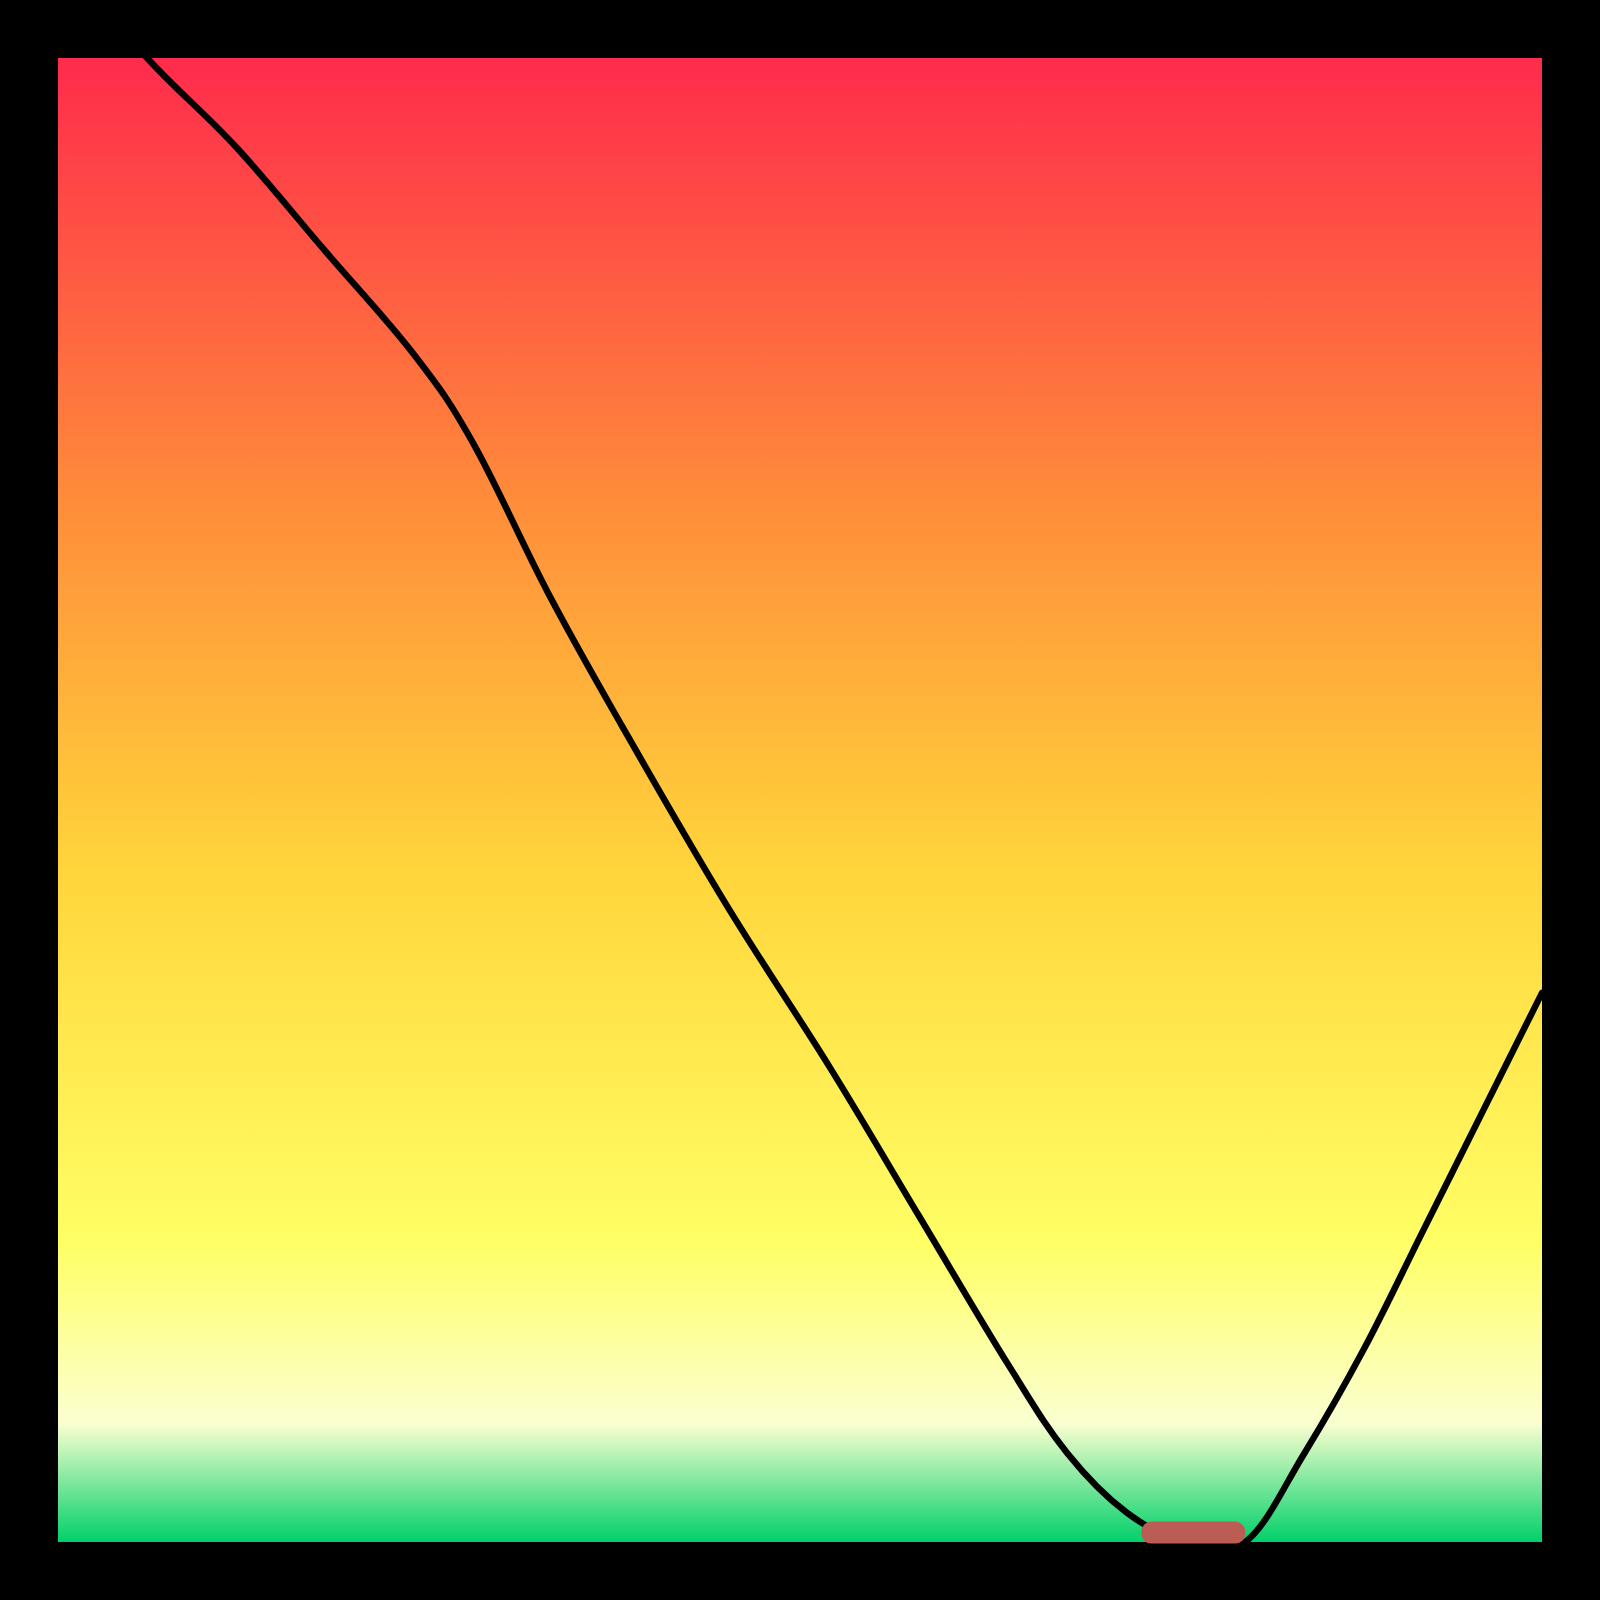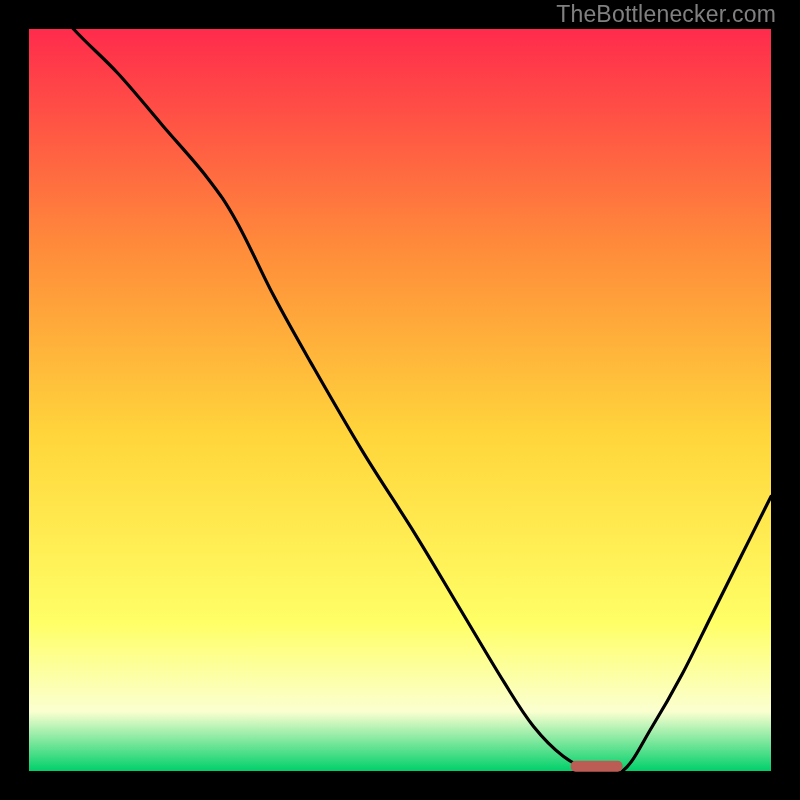--- a/index.html
+++ b/index.html
@@ -31,21 +31,20 @@
     position: absolute;
     left: 0;
     top: 0;
     z-index: 2;
   }
 </style>
 </head>
 <body>
 
 <div class="frame">
-  <div class="watermark">TheBottlenecker.com</div>
 
   <svg class="plot" width="800" height="800" viewBox="0 0 800 800">
     <defs>
       <linearGradient id="bg-grad" x1="0" y1="0" x2="0" y2="1">
         <stop id="g0" offset="0%" stop-color="#ff2b4c"></stop>
         <stop id="g1" offset="30%" stop-color="#ff8d3a"></stop>
         <stop id="g2" offset="55%" stop-color="#ffd63b"></stop>
         <stop id="g3" offset="80%" stop-color="#ffff66"></stop>
         <stop id="g4" offset="92%" stop-color="#fbffd0"></stop>
         <stop id="g5" offset="100%" stop-color="#00d06a"></stop>

